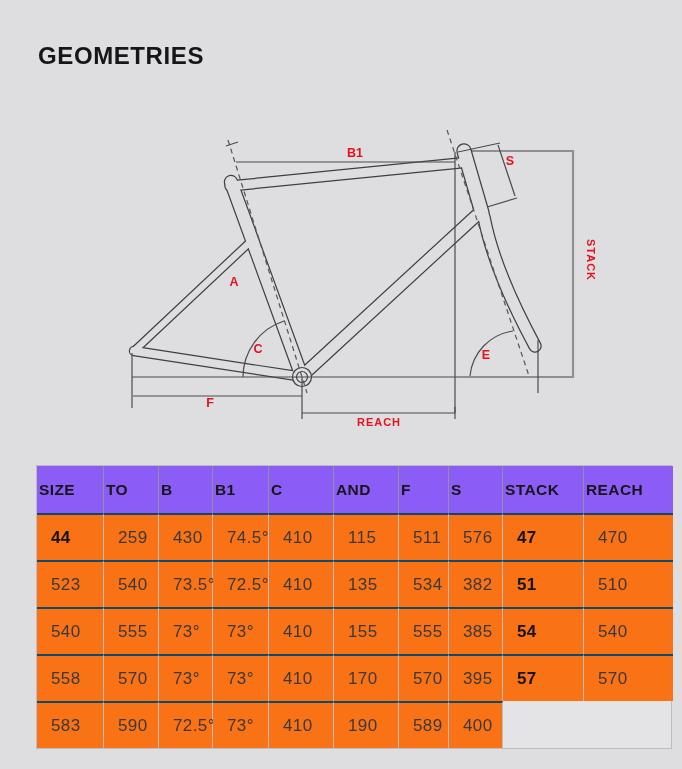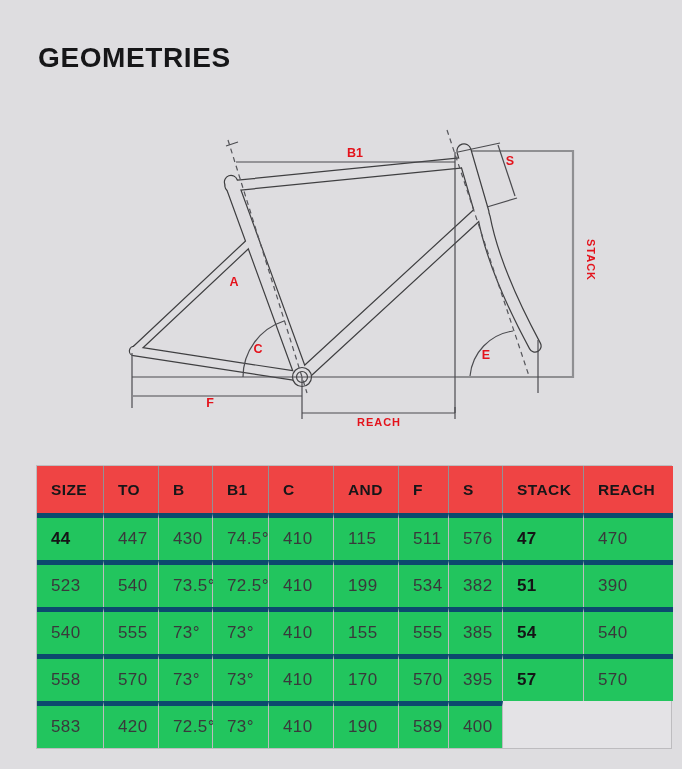--- a/index.html
+++ b/index.html
@@ -6,51 +6,51 @@
   body{
     width:682px;height:769px;
     background:#dedde0;
     font-family:"Liberation Sans", sans-serif;
     position:relative;
     overflow:hidden;
   }
   .page{position:absolute;inset:0;width:682px;height:769px;}
   .title{
     position:absolute;left:38px;top:42px;
-    font-size:28px;font-weight:800;color:#161618;
+    font-size:24px;font-weight:800;color:#161618;
     letter-spacing:.6px;margin:0;
   }
   .diagram{position:absolute;left:0;top:110px;width:682px;height:345px;}
   .dl{fill:var(--accent,#e4121b);font-weight:bold;font-size:12.5px;text-anchor:middle;}
   .dl-small{font-size:11px;letter-spacing:1px;}
   
   .geo-table{
     position:absolute;left:36px;top:465px;width:636px;
     display:grid;
     grid-template-columns:67px 55px 54px 56px 65px 65px 50px 54px 81px 89px;
     grid-auto-rows:47px;
     border:1px solid #bdbcbf;
     box-sizing:border-box;
     background:#e4e3e6;
   }
   .hc{
-    background:#ef4444;height:48px;
+    background:#8b5cf6;height:48px;
     display:flex;align-items:center;
-    padding-left:14px;box-sizing:border-box;
+    padding-left:2px;box-sizing:border-box;
     font-size:15.5px;font-weight:bold;color:#161618;
     letter-spacing:.4px;
     border-right:1px solid #929195;
   }
   .bc{
     display:flex;align-items:center;
     padding-left:14px;box-sizing:border-box;
     font-size:17px;color:#39393b;letter-spacing:.4px;
     border-right:1px solid #bcbbbe;
-    border-top:5px solid #0c4a6e;
-    background:#22c55e;
+    border-top:2px solid #0c4a6e;
+    background:#f97316;
   }
   .bc.size{font-weight:bold;color:#141416;font-size:17px;}
   .geo-table > div:nth-child(10n){border-right:none;}
 </style>
 </head>
 <body>
 
 <div class="page">
 
   <h1 class="title">GEOMETRIES</h1>
@@ -120,39 +120,39 @@
       <div class="hc">TO</div>
       <div class="hc">B</div>
       <div class="hc">B1</div>
       <div class="hc">C</div>
       <div class="hc">AND</div>
       <div class="hc">F</div>
       <div class="hc">S</div>
       <div class="hc">STACK</div>
       <div class="hc">REACH</div>
       <div class="bc size">44</div>
-      <div class="bc">447</div>
+      <div class="bc">259</div>
       <div class="bc">430</div>
       <div class="bc">74.5°</div>
       <div class="bc">410</div>
       <div class="bc">115</div>
       <div class="bc">511</div>
       <div class="bc">576</div>
       <div class="bc size">47</div>
       <div class="bc">470</div>
       <div class="bc">523</div>
       <div class="bc">540</div>
       <div class="bc">73.5°</div>
       <div class="bc">72.5°</div>
       <div class="bc">410</div>
-      <div class="bc">199</div>
+      <div class="bc">135</div>
       <div class="bc">534</div>
       <div class="bc">382</div>
       <div class="bc size">51</div>
-      <div class="bc">390</div>
+      <div class="bc">510</div>
       <div class="bc">540</div>
       <div class="bc">555</div>
       <div class="bc">73°</div>
       <div class="bc">73°</div>
       <div class="bc">410</div>
       <div class="bc">155</div>
       <div class="bc">555</div>
       <div class="bc">385</div>
       <div class="bc size">54</div>
       <div class="bc">540</div>
@@ -160,21 +160,21 @@
       <div class="bc">570</div>
       <div class="bc">73°</div>
       <div class="bc">73°</div>
       <div class="bc">410</div>
       <div class="bc">170</div>
       <div class="bc">570</div>
       <div class="bc">395</div>
       <div class="bc size">57</div>
       <div class="bc">570</div>
       <div class="bc">583</div>
-      <div class="bc">420</div>
+      <div class="bc">590</div>
       <div class="bc">72.5°</div>
       <div class="bc">73°</div>
       <div class="bc">410</div>
       <div class="bc">190</div>
       <div class="bc">589</div>
       <div class="bc">400</div>
     </div>
 
 </div>
 

